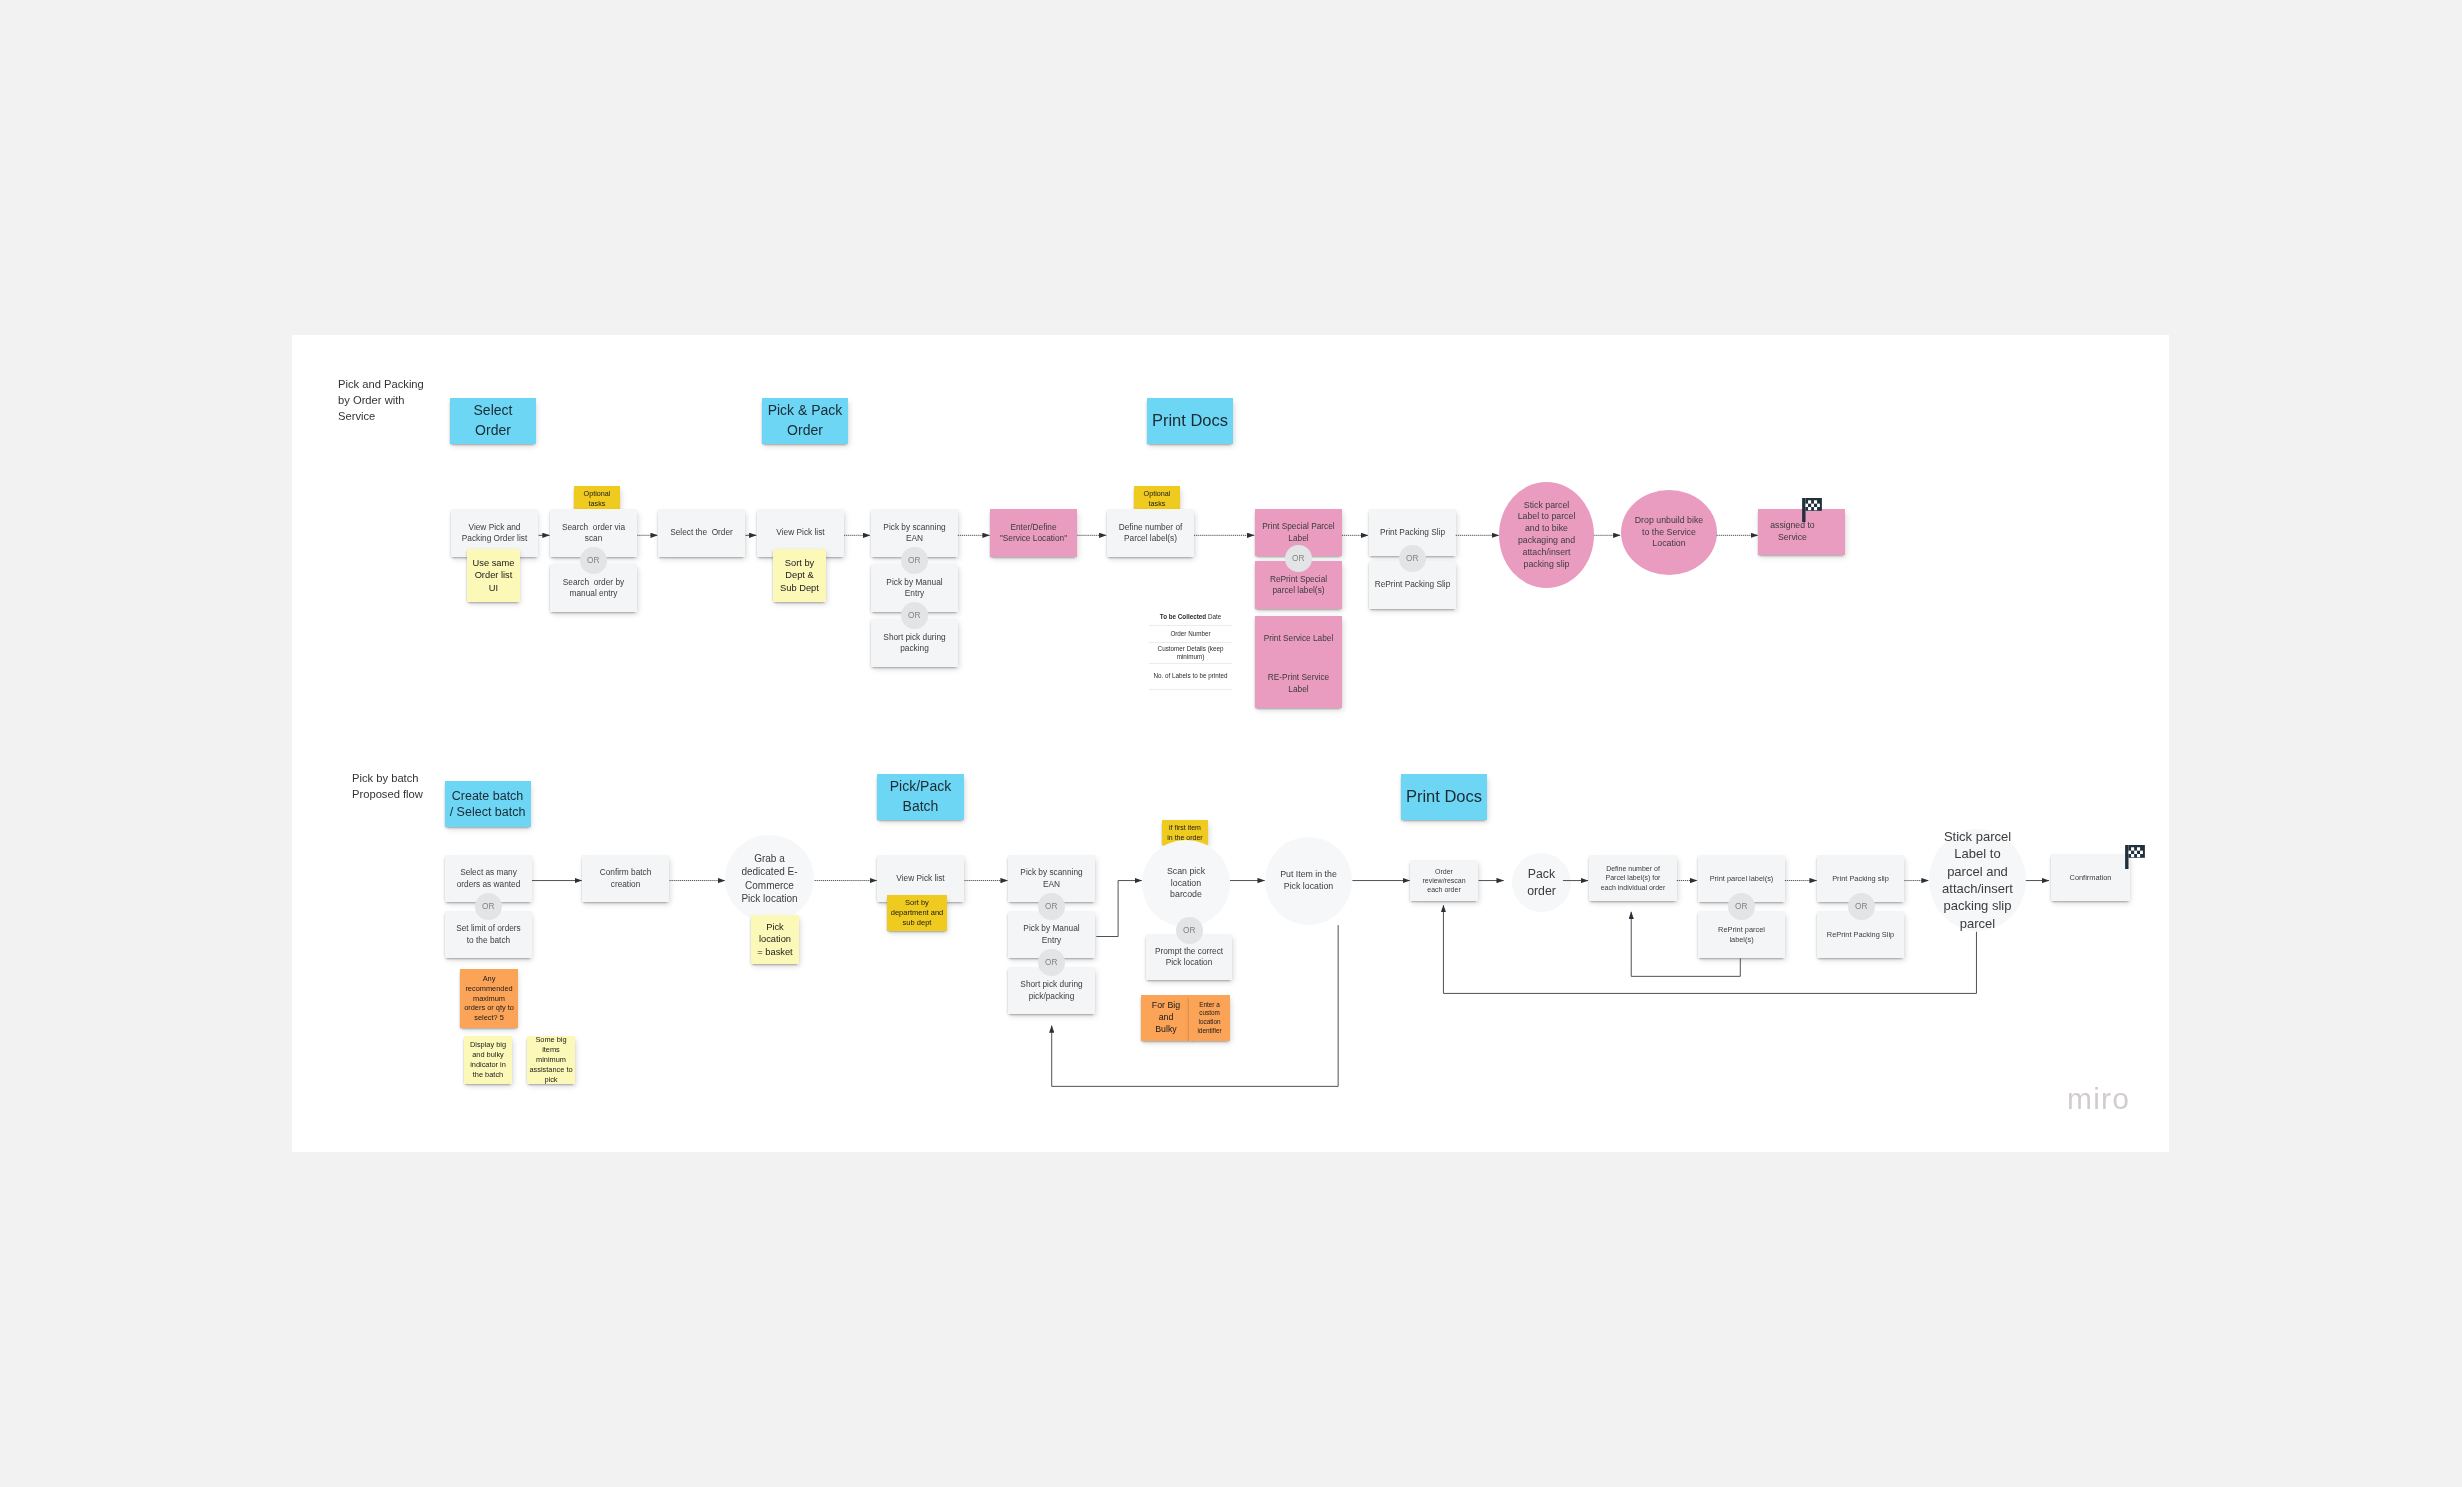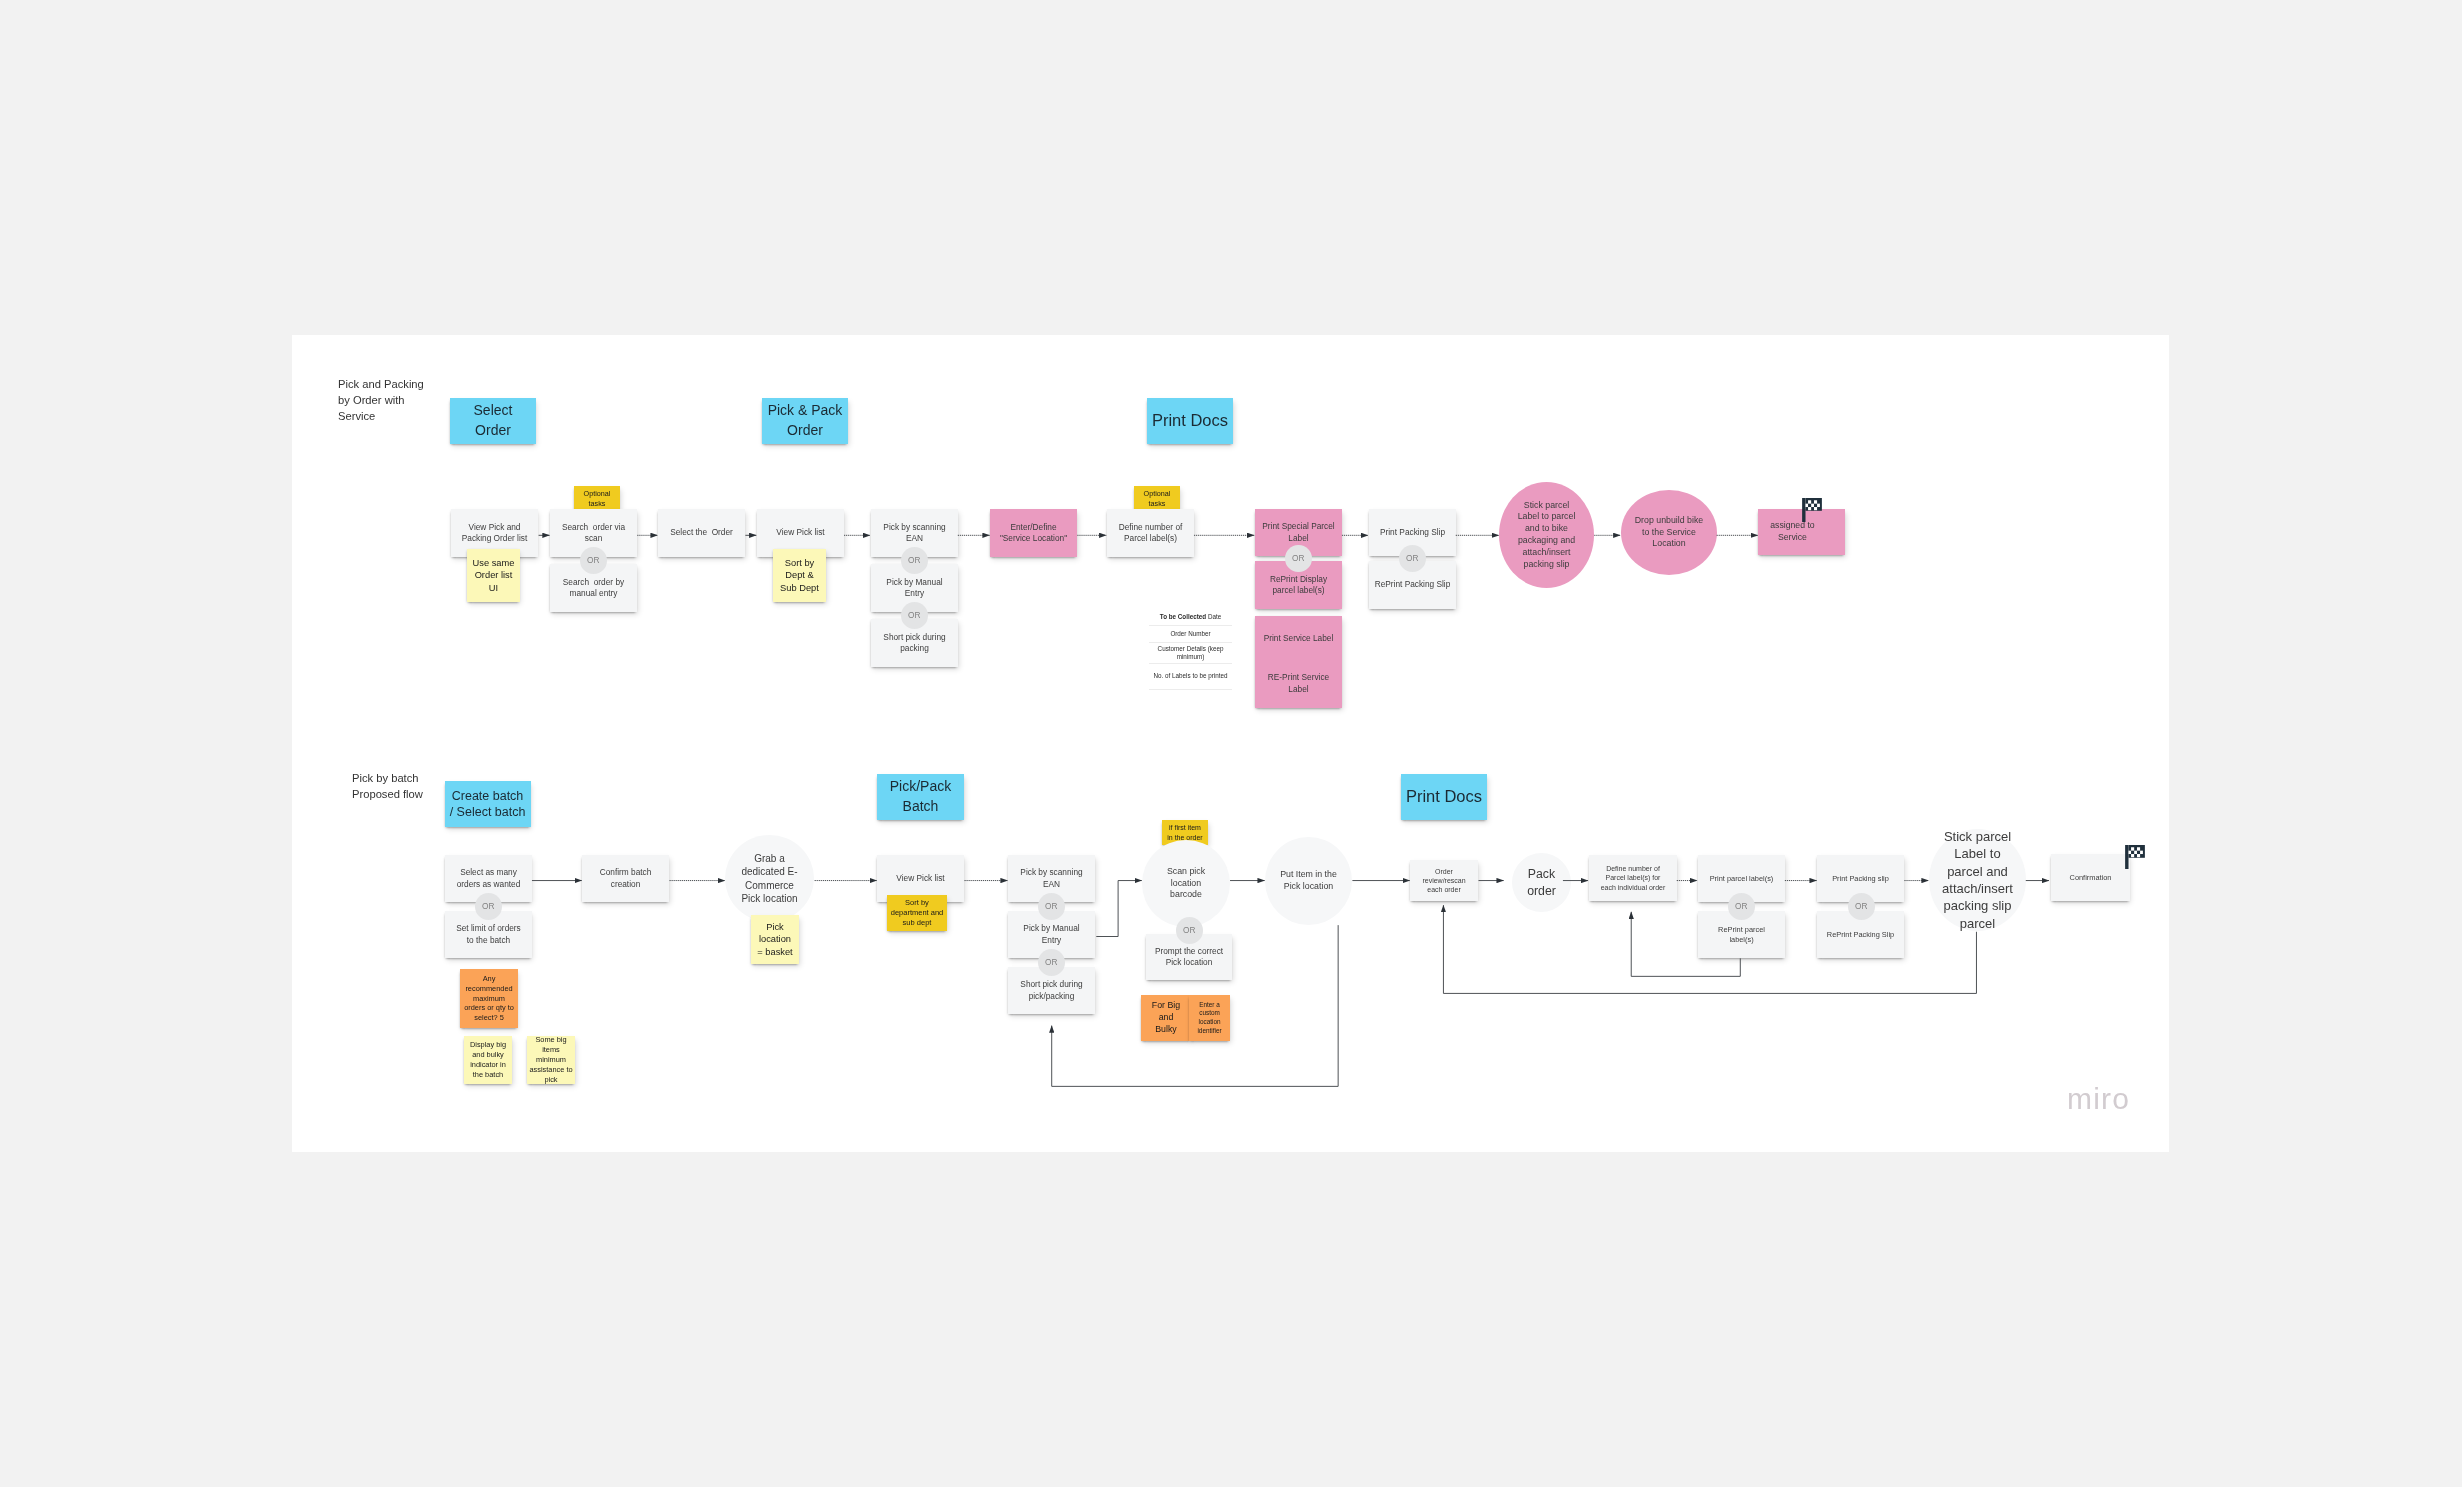--- a/index.html
+++ b/index.html
@@ -103,21 +103,21 @@
       <div class="abs sticky yellow" style="left: 481px; top: 214px; width: 53px; height: 53px; font-size: 9.3px; line-height: 1.33;">Sort by Dept &amp; Sub Dept</div>
       <div class="abs card" style="left: 579px; top: 174px; width: 87px; height: 48px;">Pick by scanning EAN</div>
       <div class="abs card" style="left: 579px; top: 229px; width: 87px; height: 48px;">Pick by Manual Entry</div>
       <div class="abs card" style="left: 579px; top: 284px; width: 87px; height: 48px;">Short pick during packing</div>
       <div class="abs orbadge" style="left: 609px; top: 212px; width: 26.6px; height: 26.6px;">OR</div>
       <div class="abs orbadge" style="left: 609px; top: 267px; width: 26.6px; height: 26.6px;">OR</div>
       <div class="abs card pinkcard" style="left: 698px; top: 174px; width: 87px; height: 48px;">Enter/Define "Service Location"</div>
       <div class="abs sticky gold" style="left: 842px; top: 151px; width: 46px; height: 25px; font-size: 7.2px; line-height: 1.33;">Optional tasks</div>
       <div class="abs card" style="left: 815px; top: 174px; width: 87px; height: 48px;">Define number of Parcel label(s)</div>
       <div class="abs card pinkcard" style="left: 963px; top: 174px; width: 87px; height: 47px; padding-right: 2.8px; padding-left: 2.8px;">Print Special Parcel Label</div>
-      <div class="abs card pinkcard" style="left: 963px; top: 226px; width: 87px; height: 48px; padding-right: 4.7px; padding-left: 4.7px;">RePrint Display parcel label(s)</div>
+      <div class="abs card pinkcard" style="left: 963px; top: 226px; width: 87px; height: 48px; padding-right: 4.7px; padding-left: 4.7px;">RePrint Special parcel label(s)</div>
       <div class="abs orbadge" style="left: 993px; top: 210px; width: 26.6px; height: 26.6px;">OR</div>
       <div class="abs card pinkcard" style="left: 963px; top: 281px; width: 87px; height: 92px; align-items: flex-start; padding-top: 17px;">Print Service Label</div>
       <div class="abs card pinkcard clearbg" style="left: 963px; top: 328px; width: 87px; height: 41px;">RE-Print Service Label</div>
       <div class="abs card" style="left: 1077px; top: 174px; width: 87px; height: 47px;">Print Packing Slip</div>
       <div class="abs card" style="left: 1077px; top: 226px; width: 87px; height: 48px; padding-right: 1.9px; padding-left: 1.9px;">RePrint Packing Slip</div>
       <div class="abs orbadge" style="left: 1107px; top: 210px; width: 26.6px; height: 26.6px;">OR</div>
       <div class="abs circ pink" style="left: 1207px; top: 147px; width: 95px; height: 106px; font-size: 8.8px; line-height: 1.34;">
         <span style="width: 66%;">Stick parcel Label to parcel and to bike packaging and attach/insert packing slip</span>
       </div>
       <div class="abs circ pink" style="left: 1329px; top: 155px; width: 96px; height: 85px; font-size: 8.8px; line-height: 1.34;">

